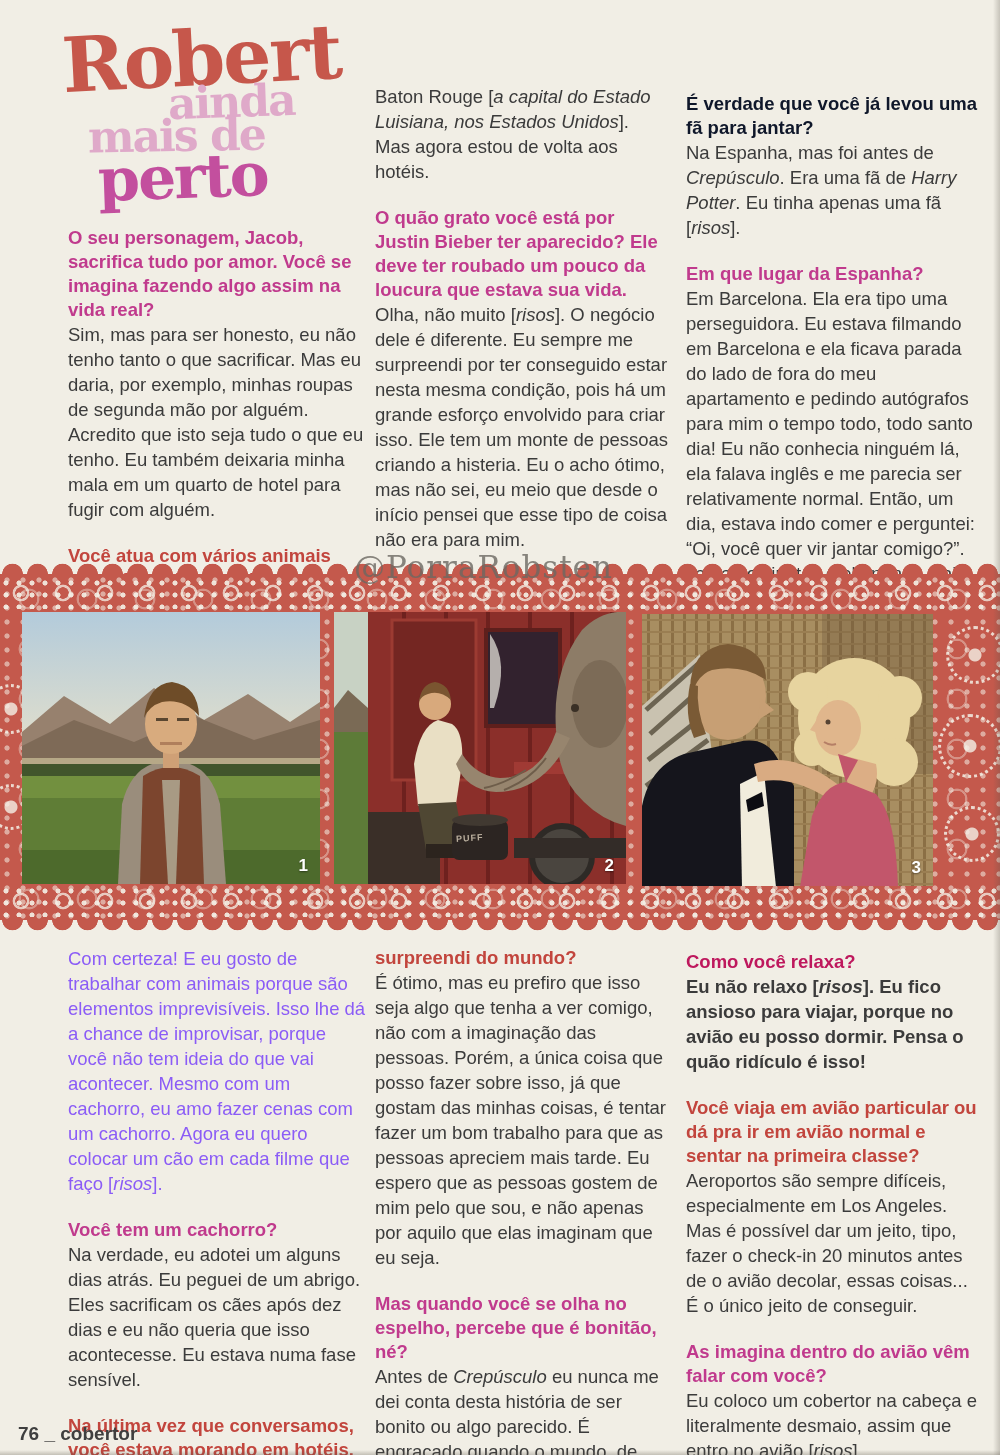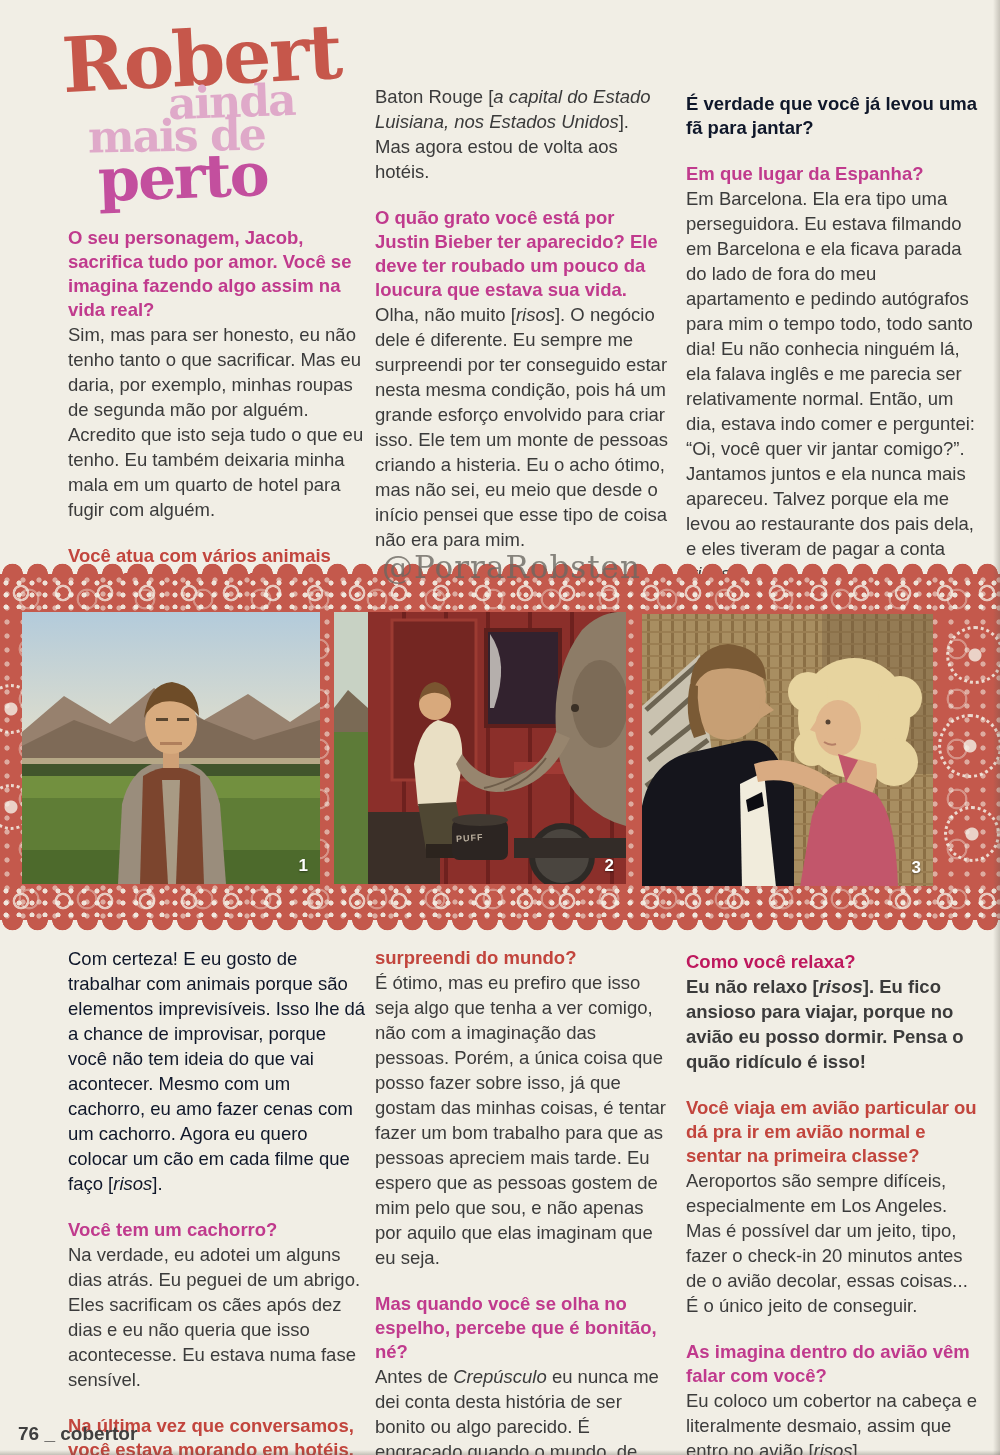--- a/index.html
+++ b/index.html
@@ -59,21 +59,21 @@
   #photo-2{left:334px;top:612px;width:292px;height:272px;}
   #photo-3{left:642px;top:614px;width:291px;height:272px;}
   .photo-num{position:absolute;right:12px;bottom:8px;color:#ffffff;font-weight:700;
     font-size:17px;text-shadow:0 1px 2px rgba(0,0,0,.45);}
   .bucket-label{position:absolute;left:122px;top:221px;font-size:9px;font-weight:700;
     color:#b9ae9d;letter-spacing:1px;transform:rotate(-4deg);}
 
   
   .watermark{position:absolute;left:354px;top:549px;
     font-family:"DejaVu Serif","Liberation Serif",serif;font-size:31px;
-    color:rgba(108,104,98,.8);letter-spacing:1px;z-index:5;margin-left:28px;}
+    color:rgba(108,104,98,.8);letter-spacing:1px;z-index:5;}
   .footer{position:absolute;left:18px;top:1423px;font-size:19px;font-weight:700;color:#3f3f3f;}
   .edge-right{position:absolute;right:0;top:0;width:7px;height:100%;
     background:linear-gradient(to left, rgba(90,85,75,.28), rgba(90,85,75,0));}
   .edge-bottom{position:absolute;left:0;bottom:0;width:100%;height:5px;
     background:linear-gradient(to top, rgba(90,85,75,.3), rgba(90,85,75,0));}
 </style>
 </head>
 <body>
 
 <div class="page">
@@ -91,20 +91,21 @@
       <p class="q" style="color: rgb(194, 69, 61);"><span>Você atua com vários animais neste filme. Dá pra dizer que você é um apaixonado por animais?</span></p>
     </div>
   <div class="col qa" id="col-top-2">
       <p class="a" style="color: rgb(59, 59, 59);"><span>Baton Rouge [</span><i>a capital do Estado Luisiana, nos Estados Unidos</i><span>]. Mas agora estou de volta aos hotéis.</span></p>
       <p class="q" style="color: rgb(192, 58, 141);"><span>O quão grato você está por Justin Bieber ter aparecido? Ele deve ter roubado um pouco da loucura que estava sua vida.</span></p>
       <p class="a" style="color: rgb(59, 59, 59);"><span>Olha, não muito [</span><i>risos</i><span>]. O negócio dele é diferente. Eu sempre me surpreendi por ter conseguido estar nesta mesma condição, pois há um grande esforço envolvido para criar isso. Ele tem um monte de pessoas criando a histeria. Eu o acho ótimo, mas não sei, eu meio que desde o início pensei que esse tipo de coisa não era para mim.</span></p>
       <p class="q" style="color: rgb(194, 69, 61);"><span>Você pode contar um pouco como lida com a pressão de ser o</span></p>
     </div>
   <div class="col qa" id="col-top-3">
       <p class="q" style="color: #0f172a;"><span>É verdade que você já levou uma fã para jantar?</span></p>
+      <p class="a" style="color: rgb(59, 59, 59);"><span>Na Espanha, mas foi antes de </span><i>Crepúsculo</i><span>. Era uma fã de </span><i>Harry Potter</i><span>. Eu tinha apenas uma fã [</span><i>risos</i><span>].</span></p>
       <p class="q" style="color: rgb(192, 58, 141);"><span>Em que lugar da Espanha?</span></p>
       <p class="a" style="color: rgb(59, 59, 59);"><span>Em Barcelona. Ela era tipo uma perseguidora. Eu estava filmando em Barcelona e ela ficava parada do lado de fora do meu apartamento e pedindo autógrafos para mim o tempo todo, todo santo dia! Eu não conhecia ninguém lá, ela falava inglês e me parecia ser relativamente normal. Então, um dia, estava indo comer e perguntei: “Oi, você quer vir jantar comigo?”. Jantamos juntos e ela nunca mais apareceu. Talvez porque ela me levou ao restaurante dos pais dela, e eles tiveram de pagar a conta [</span><i>risos</i><span>].</span></p>
     </div>
 
   <div class="watermark">@PorraRobsten</div>
 
   <div class="lace-band" style="background-color: rgb(196, 89, 76);">
     <div class="lace-strip top"></div>
     <div class="lace-strip bottom"></div>
     <div class="medallion" style="left:946px;top:52px;width:52px;height:52px;"></div>
@@ -206,21 +207,21 @@
       <circle cx="186" cy="108" r="2.5" fill="#574433"></circle>
       <path d="M182,128 Q188,132 194,130" stroke="#b57f66" stroke-width="2" fill="none"></path>
       <path d="M196,140 Q206,160 206,176 L226,186 Q238,170 234,150 Z" fill="#dcae85"></path>
       <path d="M158,273 L170,202 Q182,170 204,168 L234,180 Q254,202 256,273 Z" fill="#c2566b"></path>
       <path d="M204,168 L196,140 L216,146 Z" fill="#c2566b"></path>
     </svg>
     <span class="photo-num">3</span>
   </div>
 
   <div class="col qa" id="col-bot-1">
-      <p class="a" style="color: #0f172a;"><span>Com certeza! E eu gosto de trabalhar com animais porque são elementos imprevisíveis. Isso lhe dá a chance de improvisar, porque você não tem ideia do que vai acontecer. Mesmo com um cachorro, eu amo fazer cenas com um cachorro. Agora eu quero colocar um cão em cada filme que faço [</span><i>risos</i><span>].</span></p>
+      <p class="a" style="color: #8b5cf6;"><span>Com certeza! E eu gosto de trabalhar com animais porque são elementos imprevisíveis. Isso lhe dá a chance de improvisar, porque você não tem ideia do que vai acontecer. Mesmo com um cachorro, eu amo fazer cenas com um cachorro. Agora eu quero colocar um cão em cada filme que faço [</span><i>risos</i><span>].</span></p>
       <p class="q" style="color: rgb(192, 58, 141);"><span>Você tem um cachorro?</span></p>
       <p class="a" style="color: rgb(59, 59, 59);"><span>Na verdade, eu adotei um alguns dias atrás. Eu peguei de um abrigo. Eles sacrificam os cães após dez dias e eu não queria que isso acontecesse. Eu estava numa fase sensível.</span></p>
       <p class="q" style="color: rgb(194, 69, 61);"><span>Na última vez que conversamos, você estava morando em hotéis. Ainda está nesta?</span></p>
     </div>
   <div class="col qa" id="col-bot-2">
       <p class="q" style="color: rgb(194, 69, 61);"><span>surpreendi do mundo?</span></p>
       <p class="a" style="color: rgb(59, 59, 59);"><span>É ótimo, mas eu prefiro que isso seja algo que tenha a ver comigo, não com a imaginação das pessoas. Porém, a única coisa que posso fazer sobre isso, já que gostam das minhas coisas, é tentar fazer um bom trabalho para que as pessoas apreciem mais tarde. Eu espero que as pessoas gostem de mim pelo que sou, e não apenas por aquilo que elas imaginam que eu seja.</span></p>
       <p class="q" style="color: rgb(192, 58, 141);"><span>Mas quando você se olha no espelho, percebe que é bonitão, né?</span></p>
       <p class="a" style="color: rgb(59, 59, 59);"><span>Antes de </span><i>Crepúsculo</i><span> eu nunca me dei conta desta história de ser bonito ou algo parecido. É engraçado quando o mundo, de repente, dá a volta e você é visto de uma maneira diferente.</span></p>
     </div>

